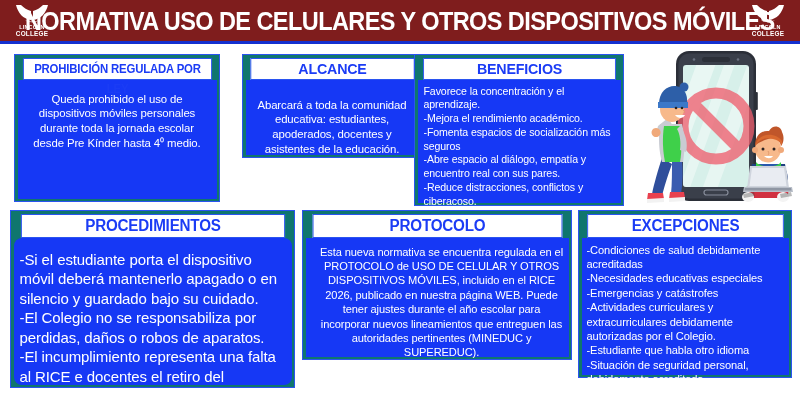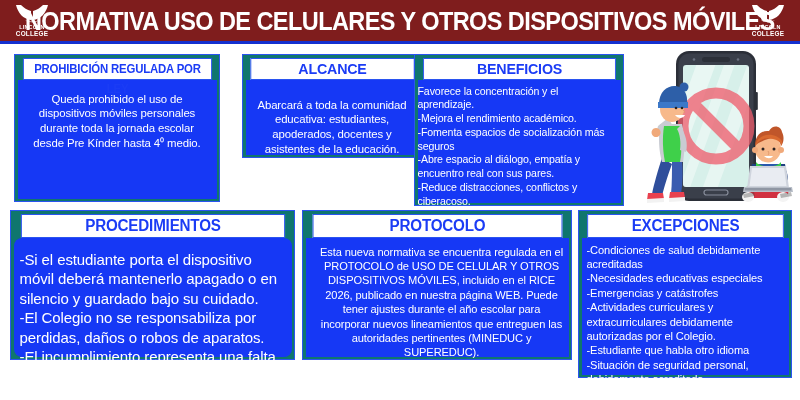--- a/index.html
+++ b/index.html
@@ -73,38 +73,38 @@
   }
   .card-body p{margin:0;}
   .center-txt{text-align:center;}
   .left-txt{text-align:left;}
 
   
   #card-prohibicion{left:14px;  top:54px;  width:206px; height:148px;}
   #card-alcance   {left:228px; top:54px;  width:180px; height:104px;margin-left:14px;}
   #card-beneficios{left:414px; top:54px;  width:210px; height:152px;}
   
-  #card-procedimientos{left:10px;  top:210px; width:285px; height:150px;}
+  #card-procedimientos{left:10px;  top:210px; width:285px; height:178px;}
   #card-protocolo    {left:302px; top:210px; width:270px; height:150px;}
   #card-excepciones  {left:578px; top:210px; width:214px; height:168px;}
 
   #card-prohibicion .card-title,
   #card-alcance .card-title,
   #card-beneficios .card-title{height:22px;line-height:20px;font-size:13.5px;}
   #card-prohibicion .card-title{font-size:12px;}
   #card-beneficios .card-title{font-size:15px;}
   #card-alcance .card-title{font-size:15px;}
 
   #card-procedimientos .card-title,
   #card-protocolo .card-title,
   #card-excepciones .card-title{height:24px;line-height:22px;font-size:16px;}
 
   #card-prohibicion .card-body{height:calc(100% - 22px);font-size:11.4px;padding:12px 6px 4px;}
   #card-alcance .card-body   {height:calc(100% - 22px);font-size:11.4px;padding:18px 4px 4px;}
-  #card-beneficios .card-body{height:calc(100% - 22px);font-size:10.6px;padding:5px 4px 4px 0;}
+  #card-beneficios .card-body{height:calc(100% - 22px);font-size:10.6px;padding:5px 4px 4px 6px;}
   #card-procedimientos .card-body{height:calc(100% - 24px);font-size:15px;padding:12px 6px 4px 6px;border-radius:8px;}
   #card-protocolo .card-body {height:calc(100% - 24px);font-size:11.1px;padding:7px 5px 4px 14px;}
   #card-excepciones .card-body{height:calc(100% - 24px);font-size:11.1px;padding:5px 5px 0 5px;}
 
   
   #illustration{
     position:absolute;left:636px;top:46px;width:164px;height:170px;
     pointer-events:none;
   }
 </style>

